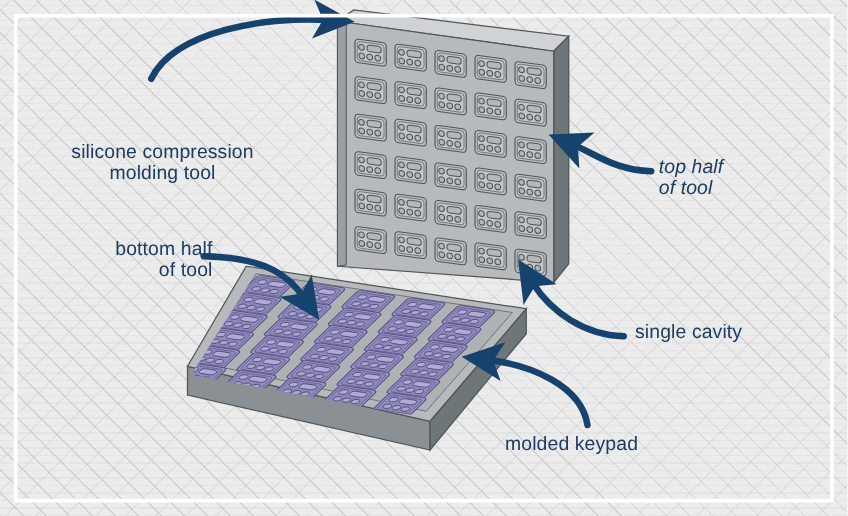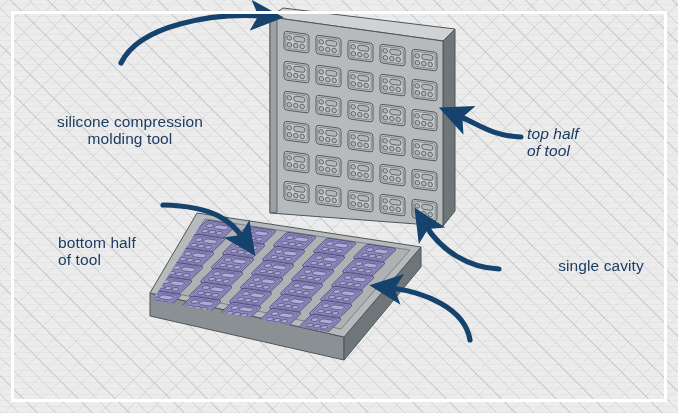--- a/index.html
+++ b/index.html
@@ -35,21 +35,21 @@
   .lbl{
     position:absolute;
     color:#1d3c63;
     font-size:15.5px;
     line-height:17px;
     font-weight:400;
     white-space:pre;
     letter-spacing:.1px;
   }
   .lbl.c{text-align:center;}
-  .lbl.r{text-align:left;margin-top:43px;}
+  .lbl.r{text-align:right;}
 </style>
 </head>
 <body>
 
 <div id="stage">
 
   <div id="bg-texture"></div>
 
   <svg id="art" viewBox="0 0 678 413" width="678" height="413">
     <defs>
@@ -322,17 +322,18 @@
 
   <div class="lbl c" style="left:40px;top:70px;width:180px;margin-top:43px;">silicone compression
 molding tool</div>
 
   <div class="lbl r" style="left:58px;top:191px;width:112px;">bottom half
 of tool</div>
 
   <div class="lbl" style="left:527px;top:125px;width:110px;font-style:italic;">top half
 of tool</div>
 
-  <div class="lbl" style="left:536px;top:257px;width:130px;text-align:center;">single cavity</div>
-
+  <div class="lbl" style="left:508px;top:257px;width:130px;">single cavity</div>
+
+  <div class="lbl" style="left:404px;top:347px;width:150px;">molded keypad</div>
 
   <div id="frame"></div>
 </div>
 
 </body></html>

